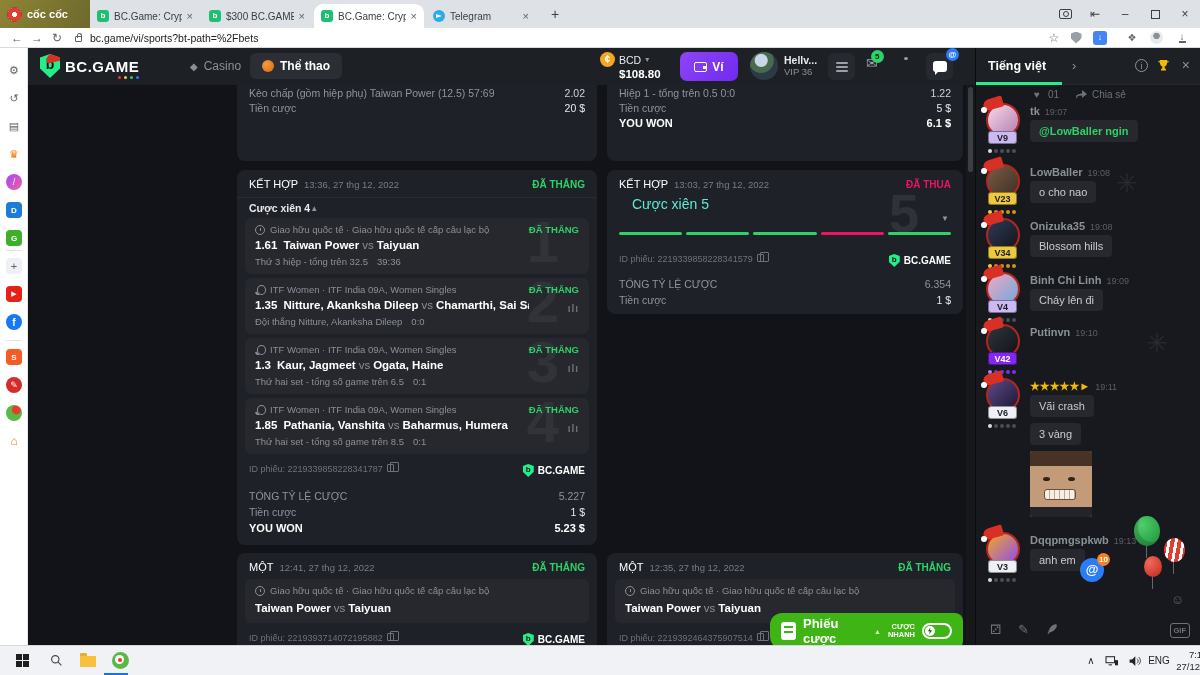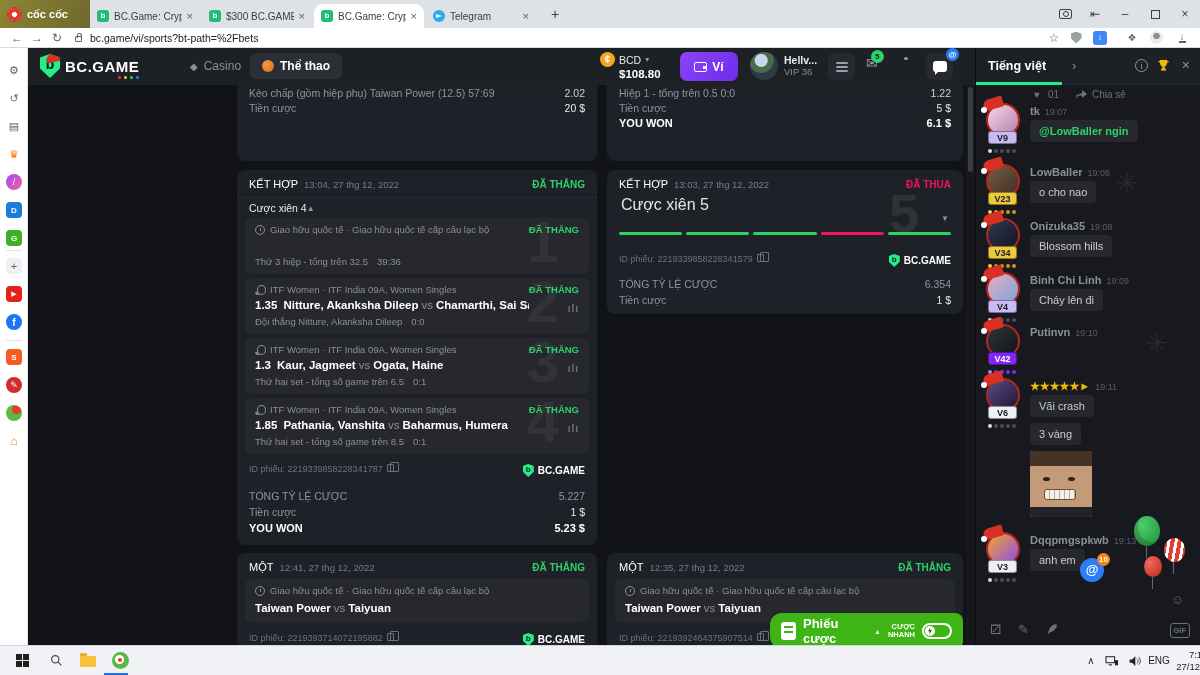--- a/index.html
+++ b/index.html
@@ -88,21 +88,21 @@
   .card{position:absolute;background:#1e2127;border-radius:8px;overflow:hidden}
   .crow{position:absolute;left:12px;right:12px;display:flex;justify-content:space-between;font-size:10.5px;color:#8f959c}
   .crow .val{color:#cfd3d8}
   .crow.strong,.crow.strong .val{color:#fff;font-weight:bold;font-size:11px}
   .chead{position:absolute;left:12px;right:12px;top:8px;display:flex;align-items:baseline}
   .ctype{color:#fff;font-weight:normal;font-size:11px}
   .ctime{color:#777d84;font-size:9.5px;margin-left:6px}
   .st-win{margin-left:auto;color:#2bd368;font-weight:bold;font-size:10px}
   .st-lose{margin-left:auto;color:#ee1462;font-weight:bold;font-size:10px}
   .hr{position:absolute;left:0;right:0;border-top:1px solid #282b31}
-  .fold{position:absolute;left:12px;right:12px;top:32px;display:flex;justify-content:flex-start;align-items:center;color:#e8eaed;font-size:10.5px;font-weight:normal}
+  .fold{position:absolute;left:12px;right:12px;top:32px;display:flex;justify-content:flex-start;align-items:center;color:#e8eaed;font-size:10.5px;font-weight:bold}
   .caret{color:#8f959c;font-size:8px}
   .legs{position:absolute;left:0;right:0;top:48px}
   .leg{position:relative;height:56px;background:#26282e;border-radius:6px;margin:0 8px 4px;overflow:hidden}
   .lg-top{position:absolute;left:10px;top:6px;right:80px;font-size:9.5px;color:#8b9097;white-space:nowrap;overflow:hidden;display:flex;gap:5px;align-items:center}
   .lg-st{position:absolute;right:10px;top:6px;color:#2bd368;font-weight:bold;font-size:9.5px}
   .lg-sel{position:absolute;left:10px;top:21px;right:60px;font-size:11.5px;color:#fff;font-weight:bold;white-space:nowrap;overflow:hidden}
   .lg-sel .vs{color:#8b9097;font-weight:normal;padding:0 3px}
   .lg-sel .odds{margin-right:6px}
   .lg-mkt{position:absolute;left:10px;top:38px;font-size:9.5px;color:#8b9097;white-space:nowrap}
   .lg-mkt .score{margin-left:9px}
@@ -112,21 +112,21 @@
   .copyic{width:7px;height:8px;border:1px solid #6d7278;border-radius:1px;margin-left:4px;position:relative}
   .copyic::after{content:"";position:absolute;left:2px;top:-3px;width:7px;height:8px;border:1px solid #6d7278;border-radius:1px}
   .bclogo{margin-left:auto;display:flex;align-items:center;gap:4px;color:#fff;font-weight:800;font-size:10px}
   .bcshield.small{width:11px;height:13px}
   .bcshield.small::after{font-size:8px;top:1px}
   .clockic{width:10px;height:10px;border:1px solid #8b9097;border-radius:50%;position:relative;flex:none}
   .clockic::after{content:"";position:absolute;left:4px;top:2px;width:1px;height:3px;background:#8b9097}
   .racket{width:10px;height:10px;position:relative;flex:none}
   .racket::before{content:"";position:absolute;left:2px;top:0;width:7px;height:8px;border:1px solid #8b9097;border-radius:50%}
   .racket::after{content:"";position:absolute;left:0;bottom:0;width:5px;height:1.5px;background:#8b9097;transform:rotate(45deg)}
-  .bigttl{position:absolute;left:14px;top:26px;color:#e5e5e5;font-size:16px}
+  .bigttl{position:absolute;left:25px;top:26px;color:#5eead4;font-size:14px}
   .bignum{position:absolute;right:44px;top:12px;font-size:54px;font-weight:800;color:rgba(255,255,255,0.08)}
   .segs{position:absolute;left:12px;right:12px;top:62px;display:flex;gap:4px}
   .segs i{flex:1;height:3px;border-radius:2px;background:#2bd368}
   .segs i.lost{background:#ee1462}
   .legbox{position:absolute;left:8px;right:8px;top:26px;height:44px;background:#26282e;border-radius:6px}
   
   .slip{position:absolute;left:742px;top:565px;width:193px;height:36px;background:#3eb514;border-radius:12px 8px 8px 12px;display:flex;align-items:center;gap:7px;padding:0 11px;z-index:20}
   .slipic{width:15px;height:18px;background:#fff;border-radius:3px;position:relative;flex:none}
   .slipic::after{content:"";position:absolute;left:3px;top:4px;width:9px;height:9px;background:repeating-linear-gradient(#3eb514 0 2px,transparent 2px 5px)}
   .sliplbl{color:#fff;font-weight:bold;font-size:13px}
@@ -356,36 +356,37 @@
         </div>
       <div class="crow strong" style="top:72px">
           <span>YOU WON</span>
           <span class="val">6.1 $</span>
         </div>
     </div>
 
     <div class="card" style="left:209px;top:85px;width:360px;height:375px">
       <div class="chead">
         <span class="ctype">KẾT HỢP</span>
-        <span class="ctime">13:04, 27 thg 12, 2022</span>
+        <span class="ctime">13:36, 27 thg 12, 2022</span>
         <span class="st-win">ĐÃ THẮNG</span>
       </div>
       <div class="hr" style="top:27px"></div>
       <div class="fold">
         <span>Cược xiên 4</span>
         <span class="caret">▲</span>
       </div>
       <div class="legs">
         <div class="leg">
           <div class="lg-num">1</div>
           <div class="lg-top">
               <span class="clockic"></span>
               <span>Giao hữu quốc tế · Giao hữu quốc tế cấp câu lạc bộ</span>
             </div>
           <span class="lg-st">ĐÃ THẮNG</span>
+          <div class="lg-sel"><span class="odds">1.61</span><span>Taiwan Power</span><span class="vs">vs</span><span>Taiyuan</span></div>
           <div class="lg-mkt"><span>Thứ 3 hiệp - tổng trên 32.5</span><span class="score">39:36</span></div>
         </div>
         <div class="leg">
           <div class="lg-num">2</div>
           <div class="lg-top">
               <span class="racket"></span>
               <span>ITF Women · ITF India 09A, Women Singles</span>
             </div>
           <span class="lg-st">ĐÃ THẮNG</span>
           <div class="lg-sel"><span class="odds">1.35</span><span>Nitture, Akanksha Dileep</span><span class="vs">vs</span><span>Chamarthi, Sai Samhitha</span></div>

